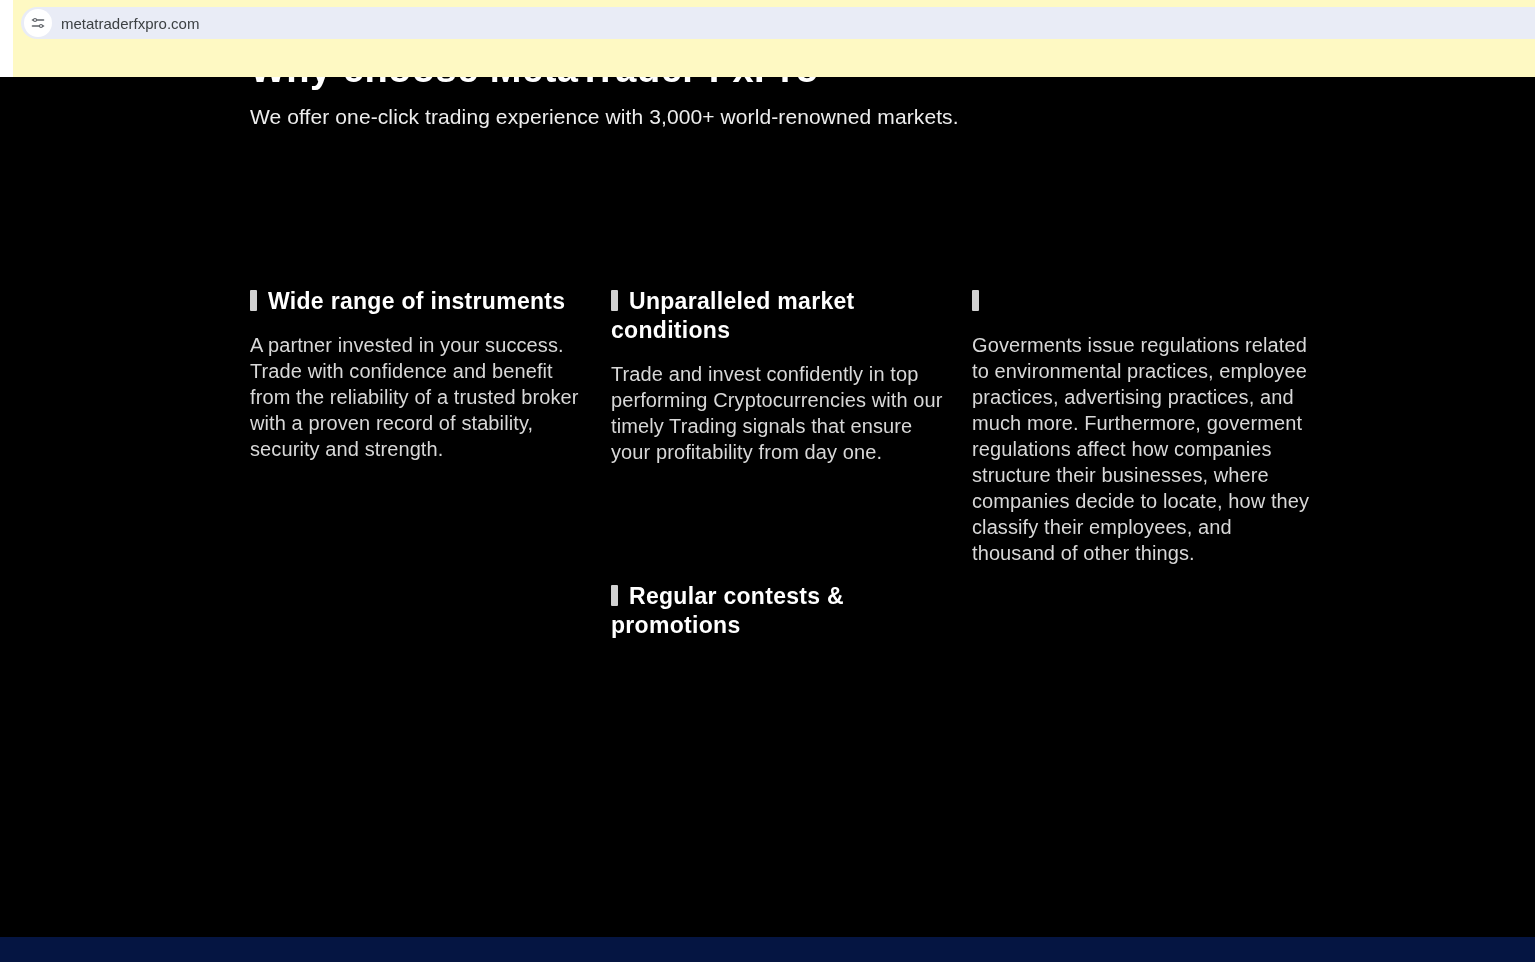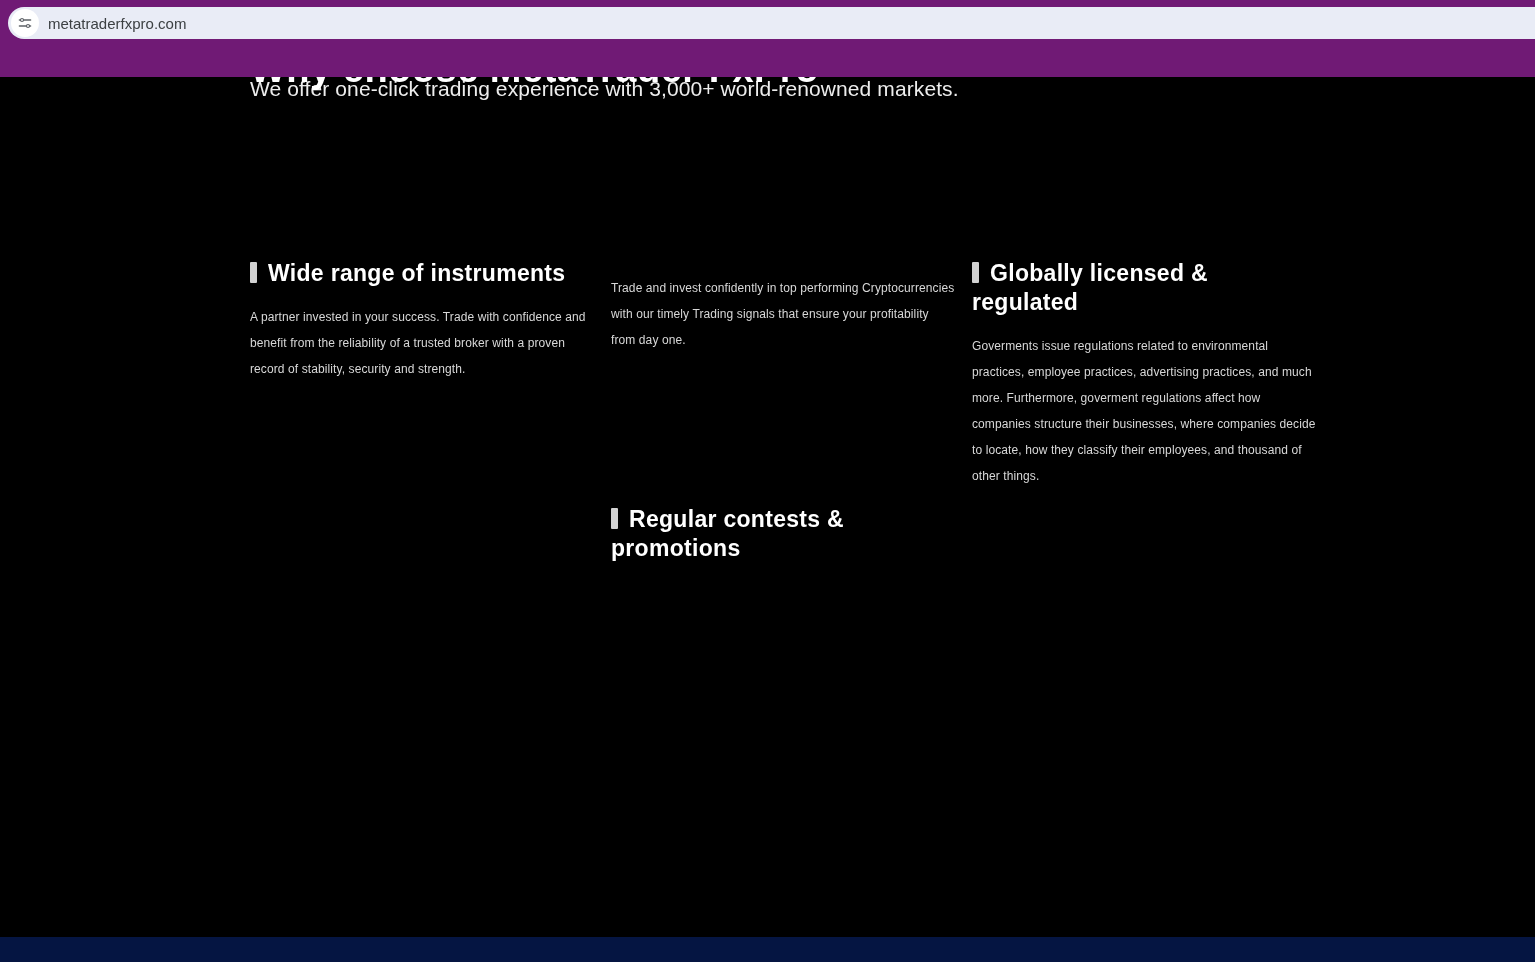--- a/index.html
+++ b/index.html
@@ -9,21 +9,22 @@
     height: 962px;
     overflow: hidden;
     background: #ffffff;
     font-family: "Liberation Sans", "DejaVu Sans", sans-serif;
   }
 
   
   .chrome {
     position: relative;
     height: 77px;
-    background: #701a75;
+    background: #fef9c3;
+    margin-left: 13px;
   }
   .omnibox {
     position: absolute;
     top: 7px;
     left: 8px;
     width: 1540px;           
     height: 32px;
     background: #e9ecf6;
     border-radius: 16px 0 0 16px;
     display: flex;
@@ -60,20 +61,21 @@
     left: 250px;
     margin: 0;
     font-size: 38px;
     font-weight: 700;
     letter-spacing: 0.5px;
     color: #ffffff;
     white-space: nowrap;
   }
   .hero-subtitle {
     margin: 0 0 0 250px;
+    padding-top: 28px;
     font-size: 21px;
     font-weight: 400;
     color: #ededed;
     letter-spacing: 0.1px;
   }
 
   .features {
     margin: 158px 0 0 250px;
     width: 1171px;
     display: grid;
@@ -94,21 +96,21 @@
     display: inline-block;
     width: 7px;
     height: 21px;
     background: #d2d2d2;
     border-radius: 1px;
     margin-right: 11px;
     vertical-align: -2px;
   }
   .card p {
     margin: 16px 0 0 0;
-    font-size: 12px;
+    font-size: 20px;
     line-height: 26px;
     color: #d8d8d8;
     letter-spacing: 0.1px;
   }
 
   
   .footer-strip {
     height: 25px;
     background: #051542;
   }
@@ -141,25 +143,26 @@
   <p class="hero-subtitle">We offer one-click trading experience with 3,000+ world-renowned markets.</p>
 
   <div class="features">
 
     <div class="card">
       <h3><span class="accent-bar"></span><span>Wide range of instruments</span></h3>
       <p>A partner invested in your success. Trade with confidence and benefit from the reliability of a trusted broker with a proven record of stability, security and strength.</p>
     </div>
 
     <div class="card">
+      <h3><span class="accent-bar"></span><span>Unparalleled market conditions</span></h3>
       <p>Trade and invest confidently in top performing Cryptocurrencies with our timely Trading signals that ensure your profitability from day one.</p>
     </div>
 
     <div class="card">
-      <h3><span class="accent-bar"></span><span>Globally licensed &amp; regulated</span></h3>
+      <h3><span class="accent-bar"></span></h3>
       <p>Goverments issue regulations related to environmental practices, employee practices, advertising practices, and much more. Furthermore, goverment regulations affect how companies structure their businesses, where companies decide to locate, how they classify their employees, and thousand of other things.</p>
     </div>
 
     <div class="card">
     </div>
 
     <div class="card">
       <h3><span class="accent-bar"></span><span>Regular contests &amp; promotions</span></h3>
     </div>
 

